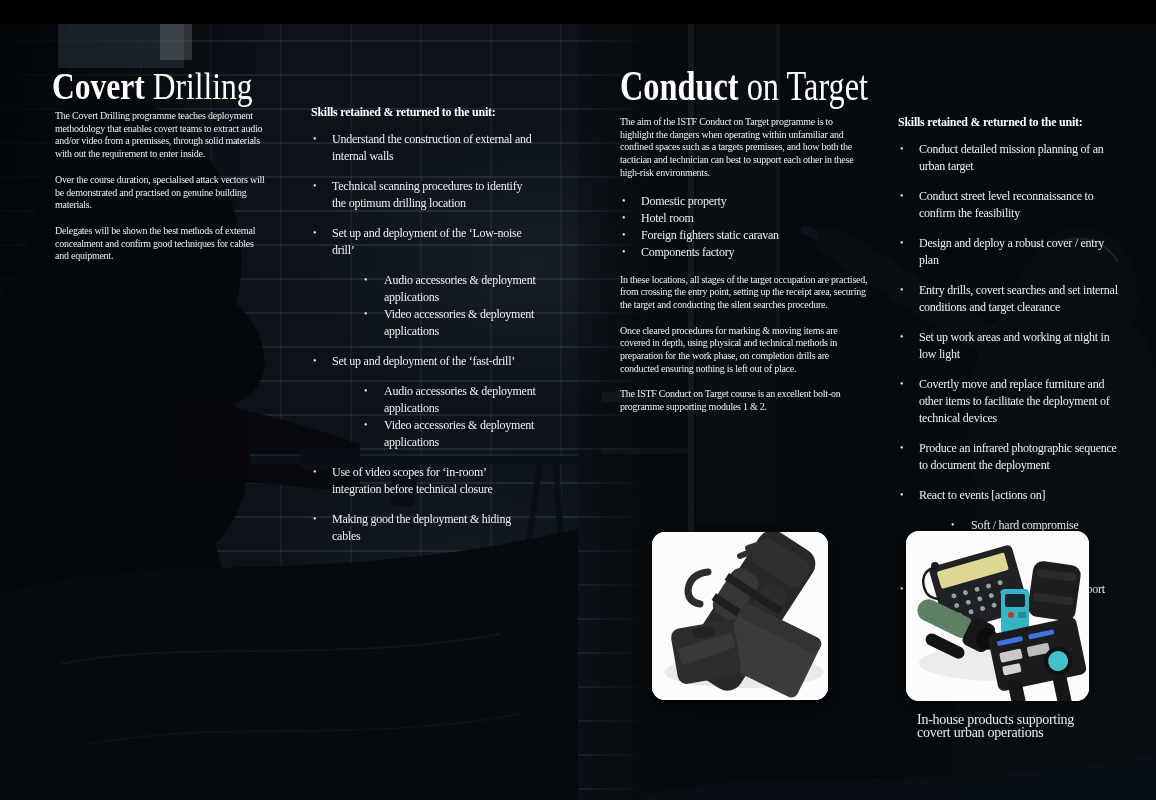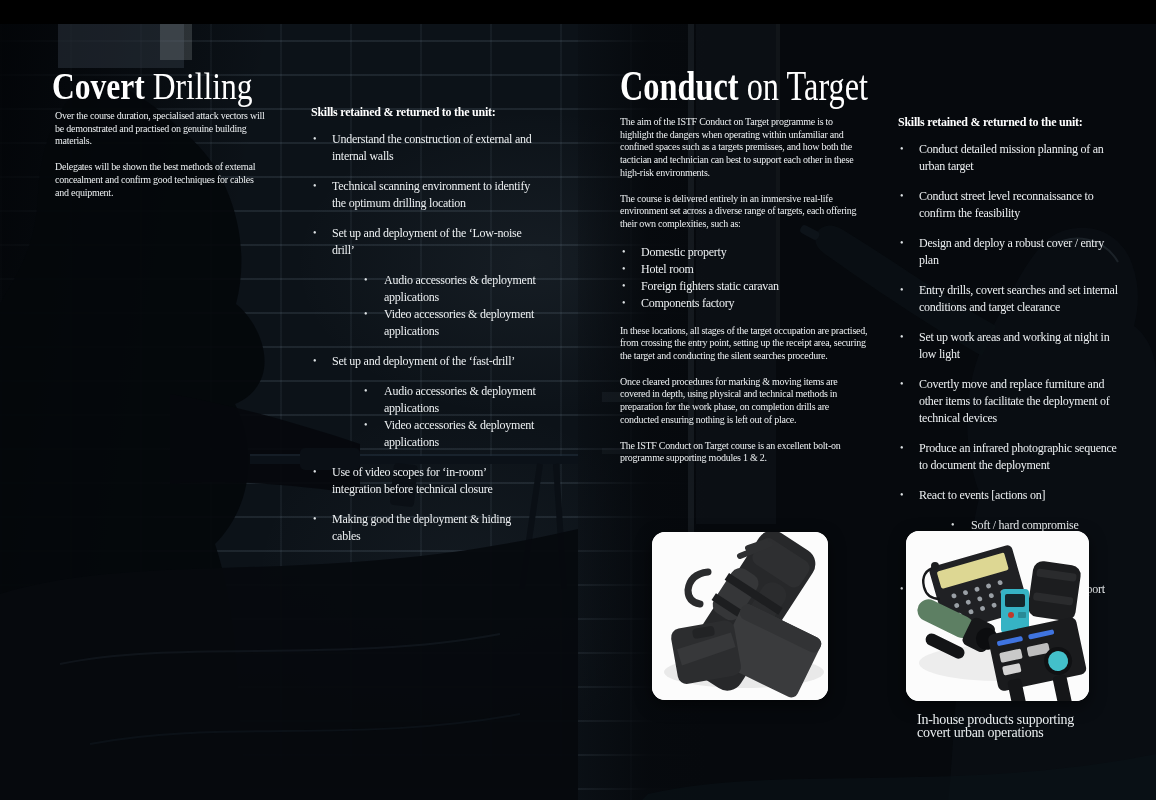--- a/index.html
+++ b/index.html
@@ -99,43 +99,43 @@
     <path d="M470,215 C500,193 542,204 554,240 C562,262 561,282 556,302 C570,312 578,332 578,350 L578,800 L368,800 C380,690 380,560 402,470 C382,420 386,350 412,308 C432,272 446,238 470,215 Z" fill="#090e13" opacity=".95"></path>
     <path d="M404,332 C352,302 292,262 247,230 q-14,-10 -8,-22 q10,-12 26,-2 C308,232 364,272 418,302 Z" fill="#0a0f14" opacity=".9"></path>
     <rect x="222" y="204" width="20" height="9" rx="4" fill="#0d1319" transform="rotate(28 232 208)"></rect>
     <path d="M474,222 C496,208 526,214 540,238" stroke="#8fa3b0" stroke-width="2" fill="none" opacity=".14"></path>
     <path d="M70,770 C200,740 380,770 578,730 L578,800 L40,800 Z" fill="#0a1217" opacity=".6"></path>
   </svg>
 
   <h1 id="title-left" class="h-title"><b>Covert</b> <span>Drilling</span></h1>
 
   <div class="intro">
+    <p class="p">The Covert Drilling programme teaches deployment methodology that enables covert teams to extract audio and/or video from a premisses, through solid materials with out the requirement to enter inside.</p>
     <p class="p">Over the course duration, specialised attack vectors will be demonstrated and practised on genuine building materials.</p>
     <p class="p">Delegates will be shown the best methods of external concealment and confirm good techniques for cables and equipment.</p>
   </div>
 
   <div class="skills skills-left">
     <h3>Skills retained &amp; returned to the unit:</h3>
     <div class="li l1 gap">Understand the construction of external and internal walls</div>
-    <div class="li l1 gap">Technical scanning environment to identify the optimum drilling location</div>
+    <div class="li l1 gap">Technical scanning procedures to identify the optimum drilling location</div>
     <div class="li l1 gap">Set up and deployment of the ‘Low-noise drill’</div>
     <div class="li l2 tight">Audio accessories &amp; deployment applications</div>
     <div class="li l2 gap">Video accessories &amp; deployment applications</div>
     <div class="li l1 gap">Set up and deployment of the ‘fast-drill’</div>
     <div class="li l2 tight">Audio accessories &amp; deployment applications</div>
     <div class="li l2 gap">Video accessories &amp; deployment applications</div>
     <div class="li l1 gap">Use of video scopes for ‘in-room’ integration before technical closure</div>
     <div class="li l1">Making good the deployment &amp; hiding cables</div>
   </div>
 
   <h1 id="title-right" class="h-title"><b>Conduct</b> <span>on Target</span></h1>
 
   <div class="body-right">
     <p class="p">The aim of the ISTF Conduct on Target programme is to highlight the dangers when operating within unfamiliar and confined spaces such as a targets premisses, and how both the tactician and technician can best to support each other in these high-risk environments.</p>
-    <p class="p">The course is delivered entirely in an immersive real-life environment set across a diverse range of targets, each offering their own complexities, such as:</p>
     <div class="targets">
       <div class="li l1 tight">Domestic property</div>
       <div class="li l1 tight">Hotel room</div>
       <div class="li l1 tight">Foreign fighters static caravan</div>
       <div class="li l1 tight">Components factory</div>
     </div>
     <p class="p">In these locations, all stages of the target occupation are practised, from crossing the entry point, setting up the receipt area, securing the target and conducting the silent searches procedure.</p>
     <p class="p">Once cleared procedures for marking &amp; moving items are covered in depth, using physical and technical methods in preparation for the work phase, on completion drills are conducted ensuring nothing is left out of place.</p>
     <p class="p">The ISTF Conduct on Target course is an excellent bolt-on programme supporting modules 1 &amp; 2.</p>
   </div>

